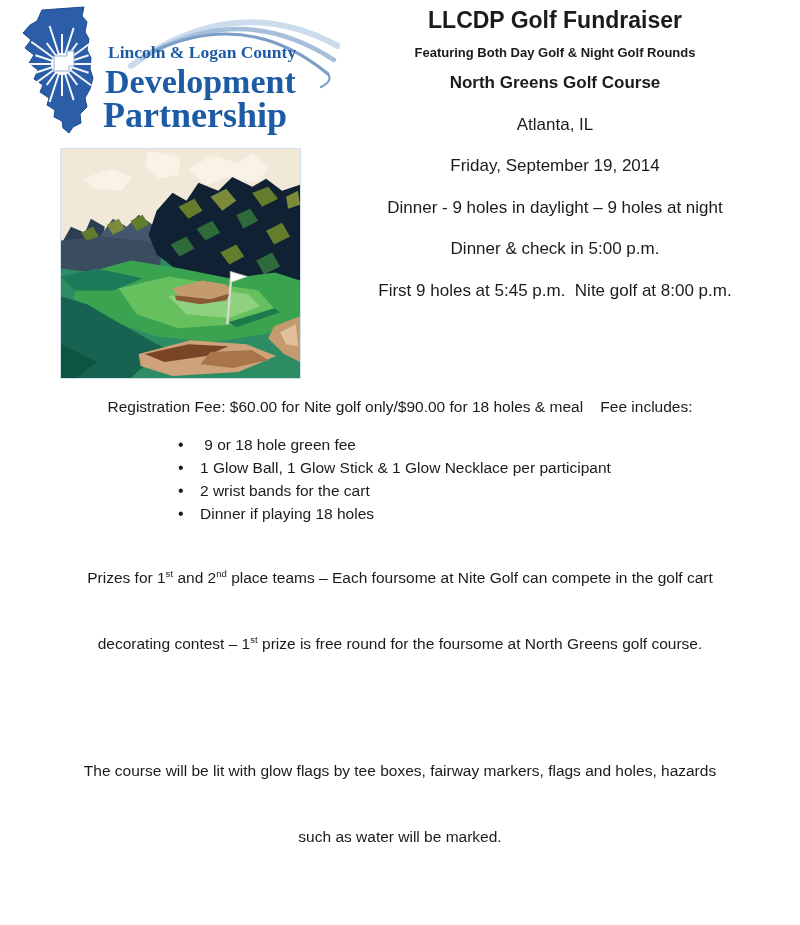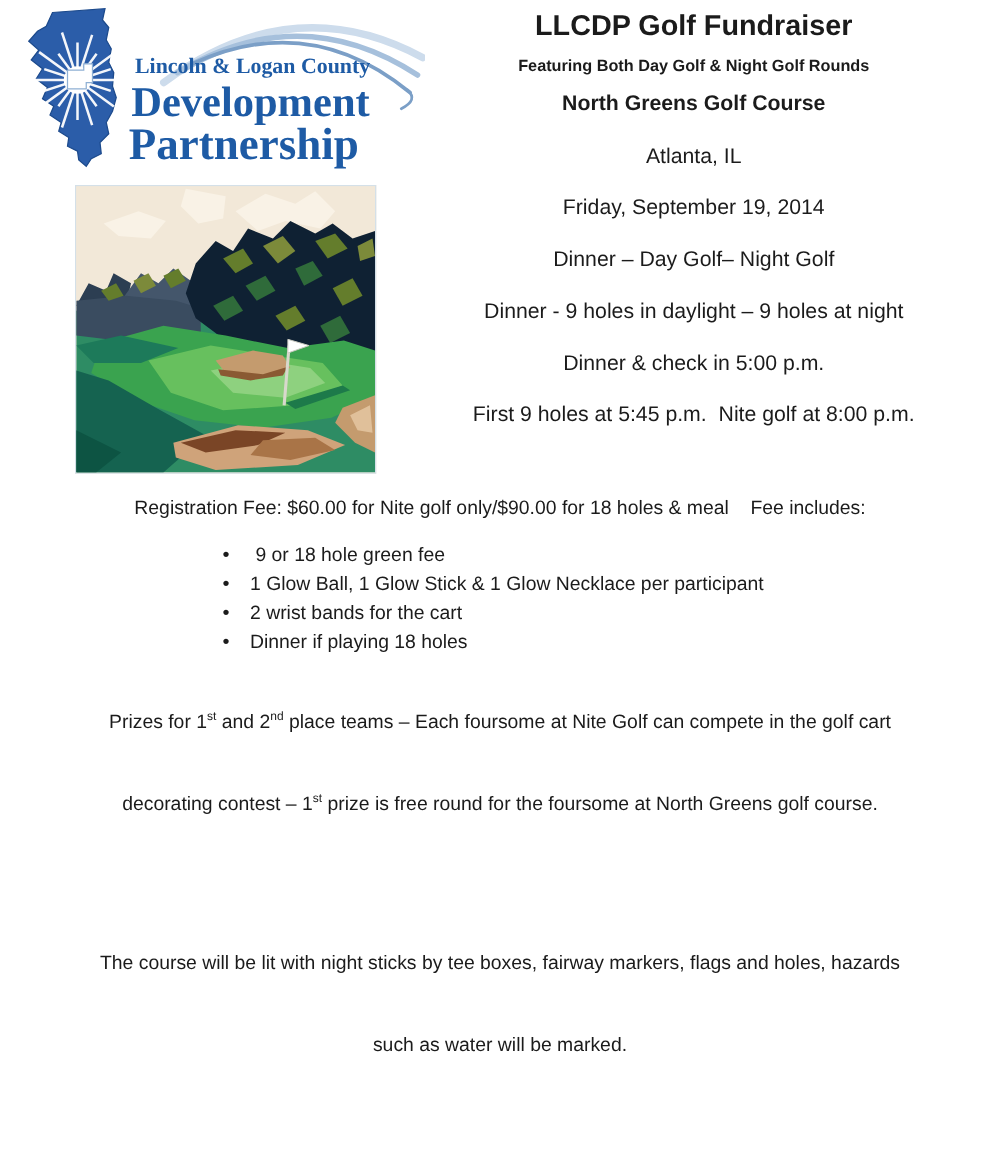--- a/index.html
+++ b/index.html
@@ -137,21 +137,20 @@
       </g>
     </svg>
   </div>
 
   <div class="rcol">
     <div class="title">LLCDP Golf Fundraiser</div>
     <div class="subtitle">Featuring Both Day Golf &amp; Night Golf Rounds</div>
     <div class="rline first">North Greens Golf Course</div>
     <div class="rline">Atlanta, IL</div>
     <div class="rline">Friday, September 19, 2014</div>
-    <div class="rline">Dinner – Day Golf– Night Golf</div>
     <div class="rline">Dinner - 9 holes in daylight – 9 holes at night</div>
     <div class="rline">Dinner &amp; check in 5:00 p.m.</div>
     <div class="rline">First 9 holes at 5:45 p.m.  Nite golf at 8:00 p.m.</div>
   </div>
 
   <div class="body-sec">
     <div class="reg">Registration Fee: $60.00 for Nite golf only/$90.00 for 18 holes &amp; meal    Fee includes:</div>
 
     <ul class="fee-list">
       <li> 9 or 18 hole green fee</li>
@@ -159,19 +158,19 @@
       <li>2 wrist bands for the cart</li>
       <li>Dinner if playing 18 holes</li>
     </ul>
 
     <div class="para prizes">
       <div><span>Prizes for 1</span><sup>st</sup><span> and 2</span><sup>nd</sup><span> place teams – Each foursome at Nite Golf can compete in the golf cart</span></div>
       <div><span>decorating contest – 1</span><sup>st</sup><span> prize is free round for the foursome at North Greens golf course.</span></div>
     </div>
 
     <div class="para course">
-      <div>The course will be lit with night sticks by tee boxes, fairway markers, flags and holes, hazards</div>
+      <div>The course will be lit with glow flags by tee boxes, fairway markers, flags and holes, hazards</div>
       <div>such as water will be marked.</div>
     </div>
 
   </div>
 
 </div>
 
 </body></html>

